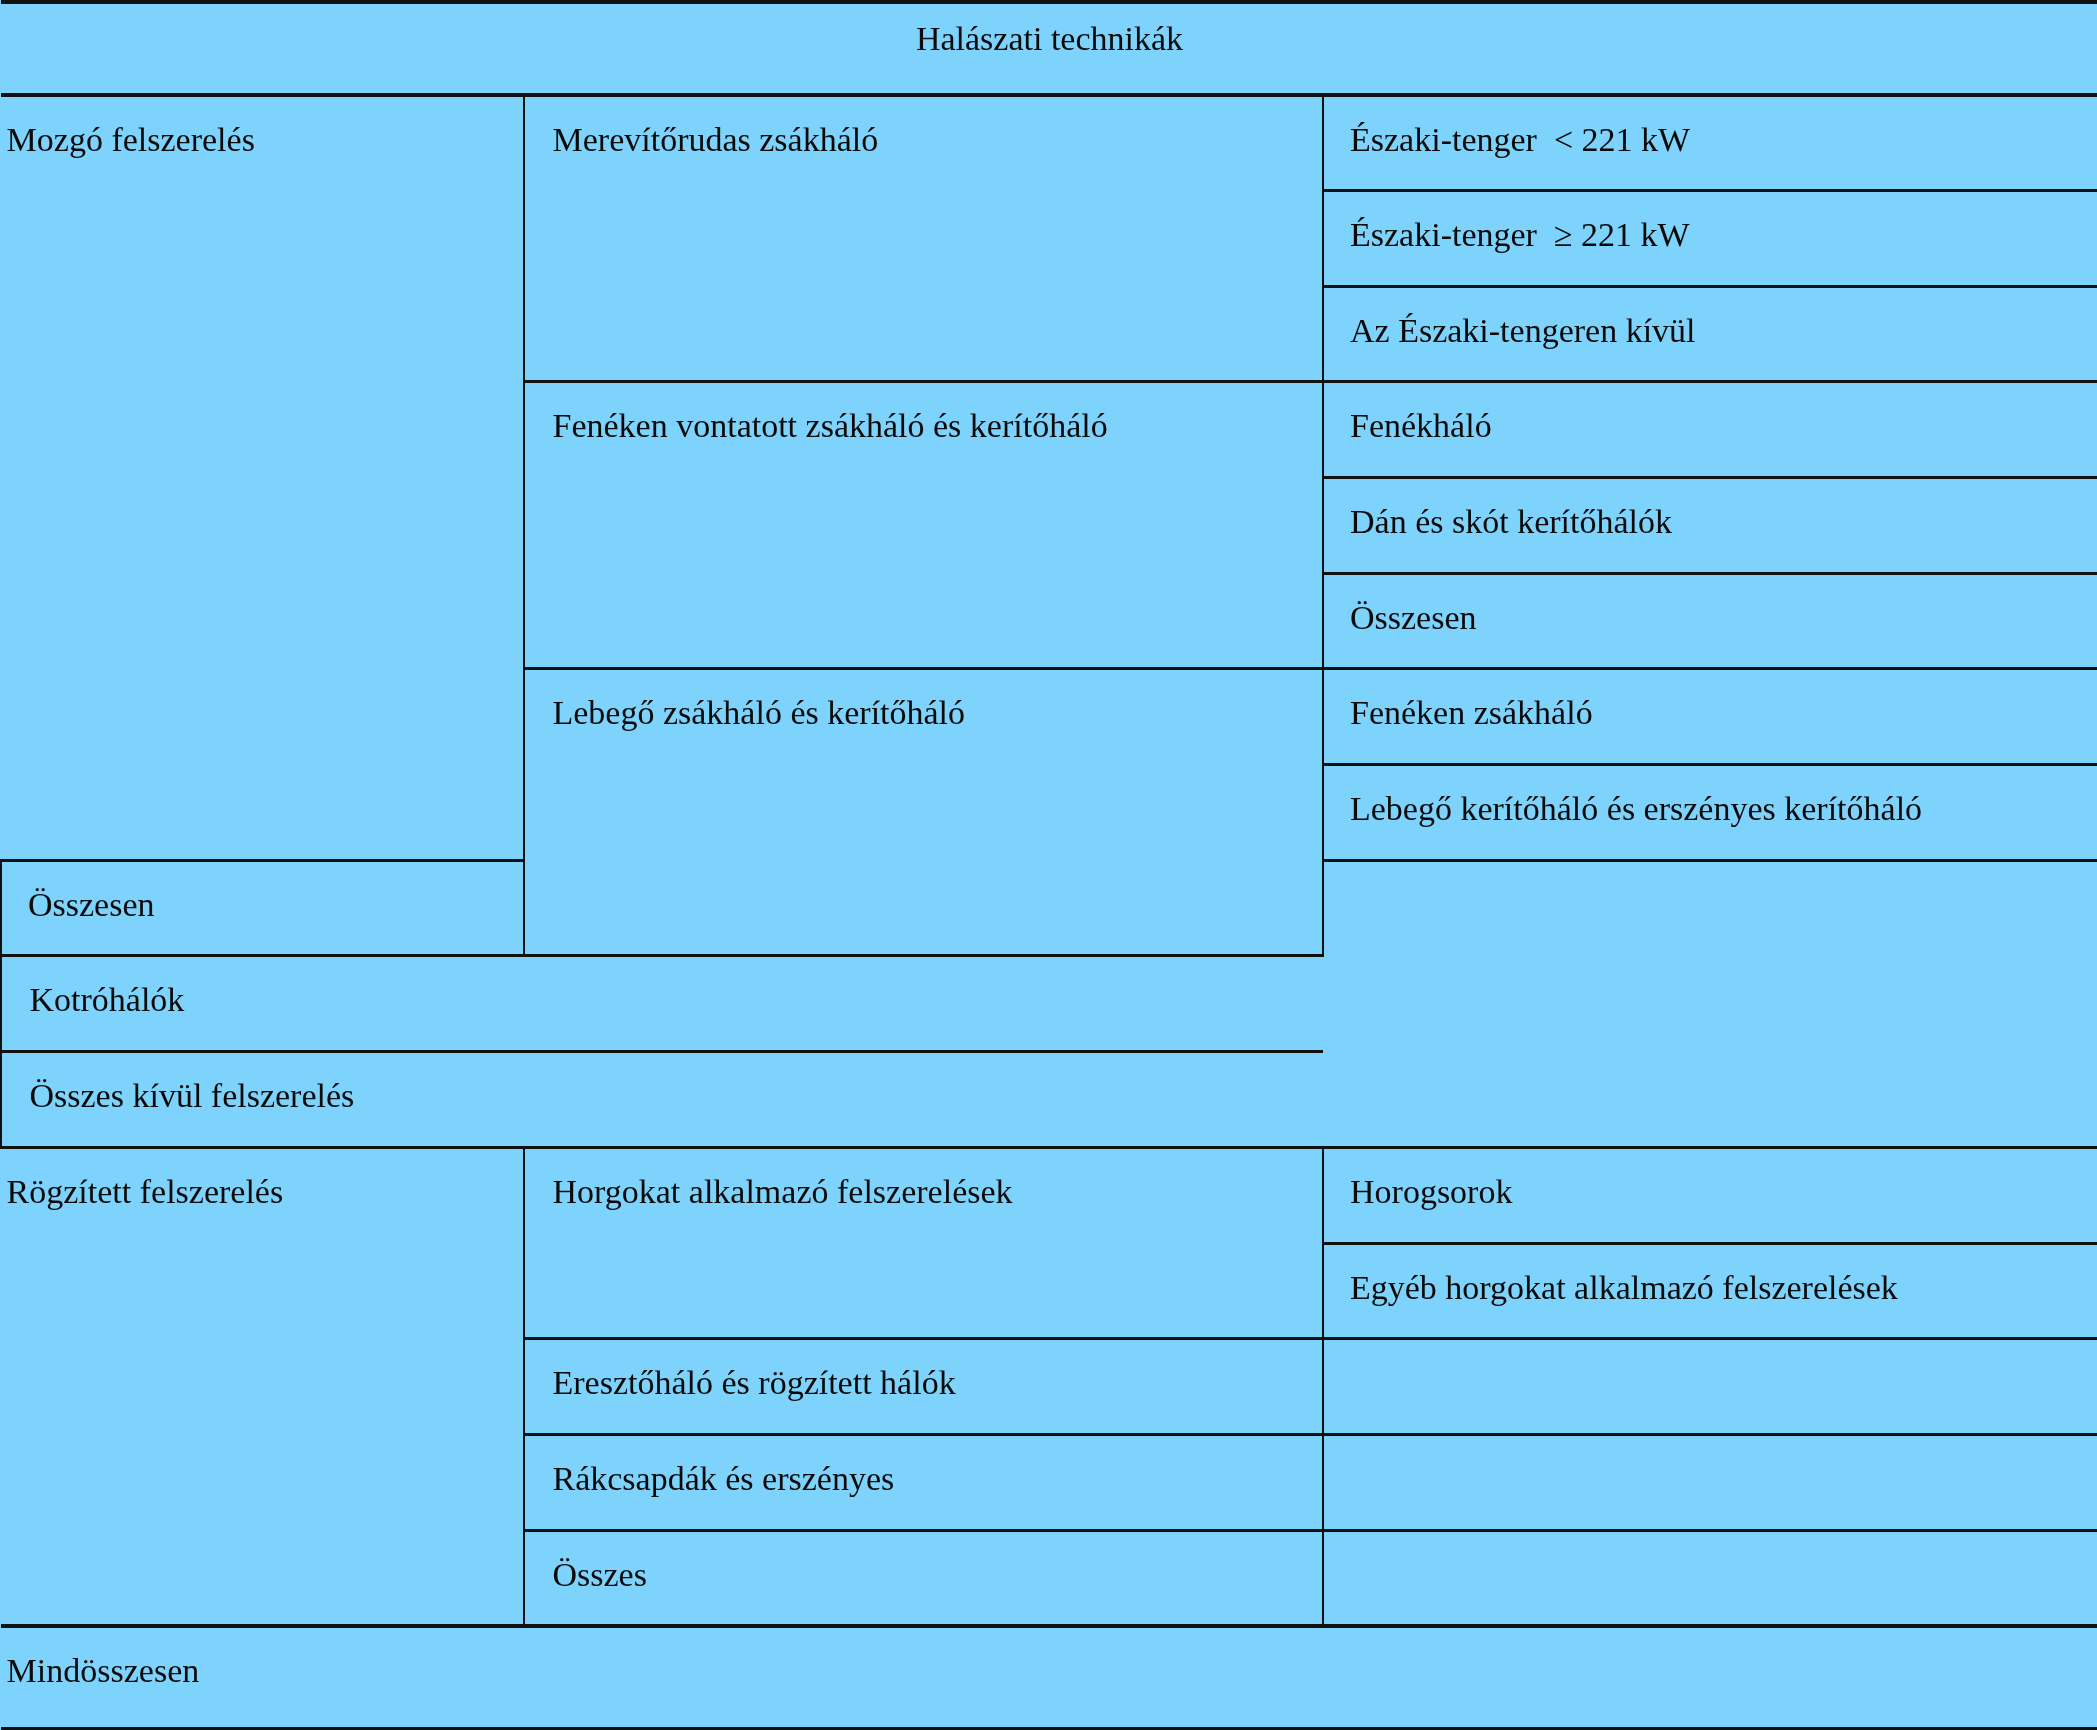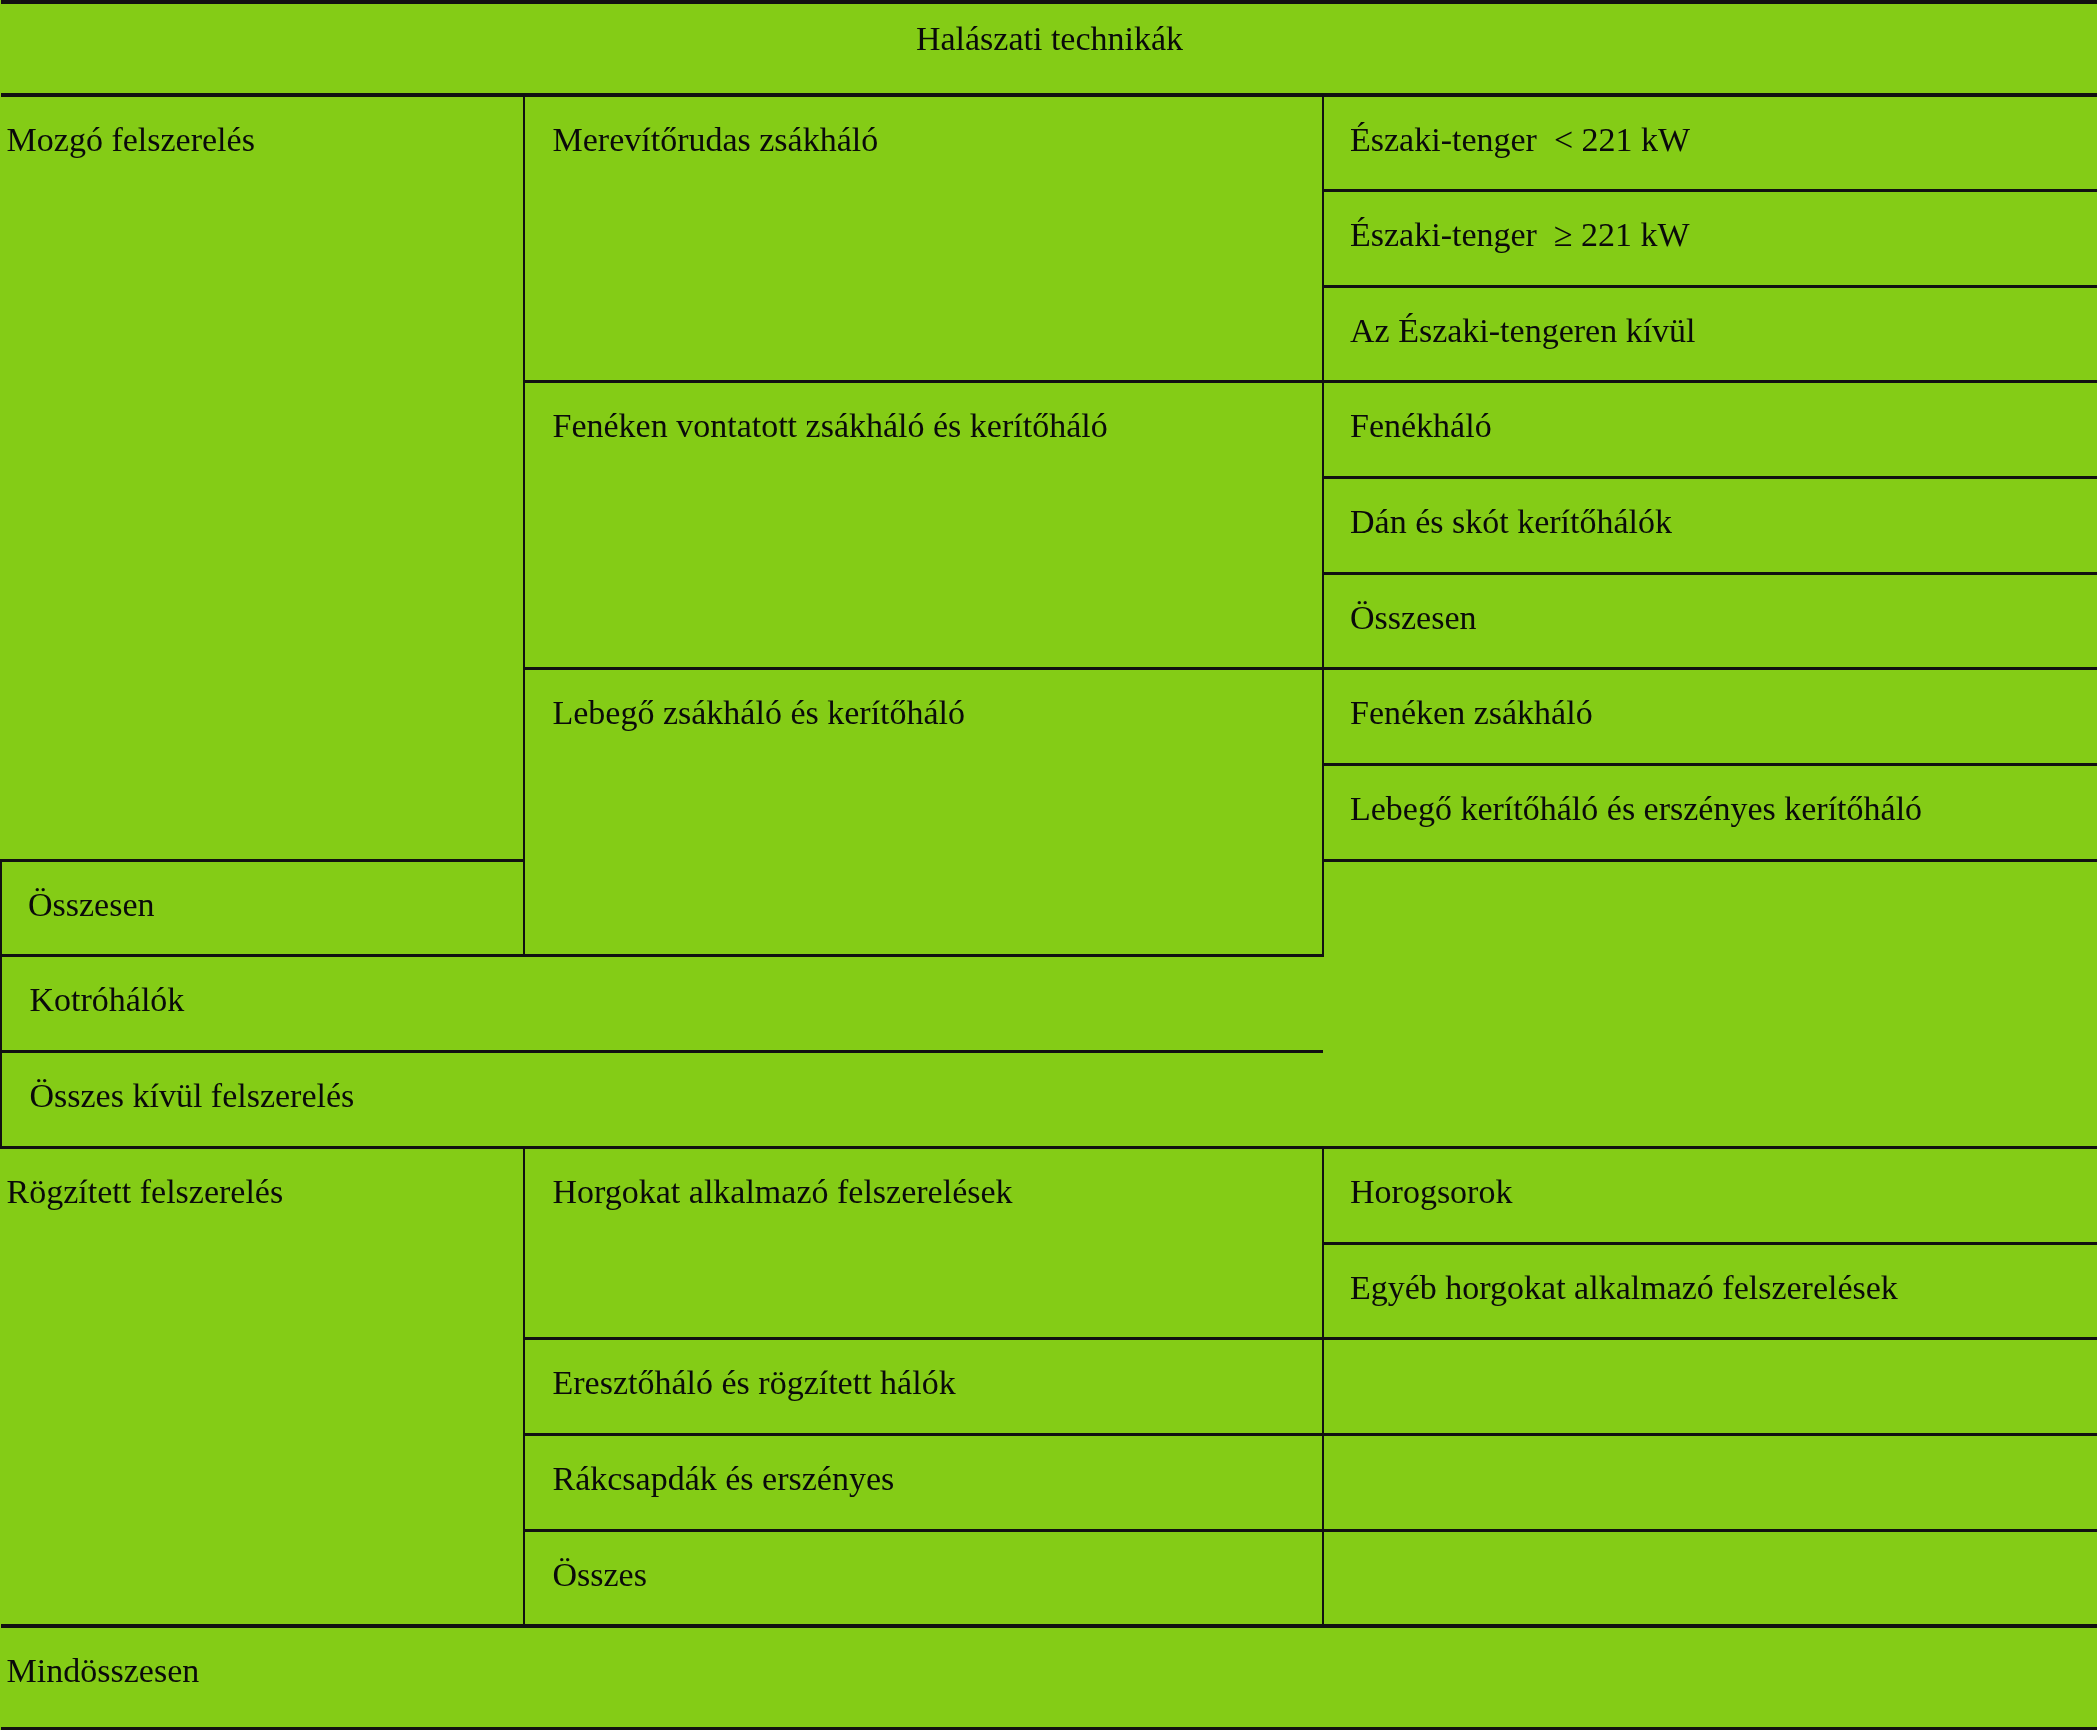--- a/index.html
+++ b/index.html
@@ -9,21 +9,21 @@
   }
   body {
     width: 2097px;
     height: 1731px;
   }
   table.fishing {
     width: 2097px;
     height: 1731px;
     border-collapse: collapse;
     table-layout: fixed;
-    background: #84cc16;
+    background: #7dd3fc;
     font-family: "Liberation Serif", "DejaVu Serif", serif;
     font-size: 34px;
     color: #0a0a0a;
     line-height: 1.4;
   }
   td {
     border: solid #111111;
     border-width: 3.8px 2.5px;          
     vertical-align: top;
     padding: 19px 12.5px 6.3px 27.5px;

